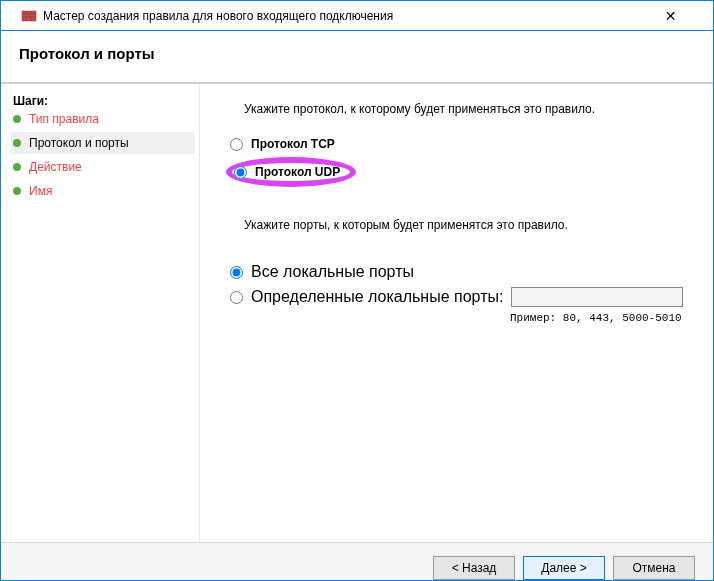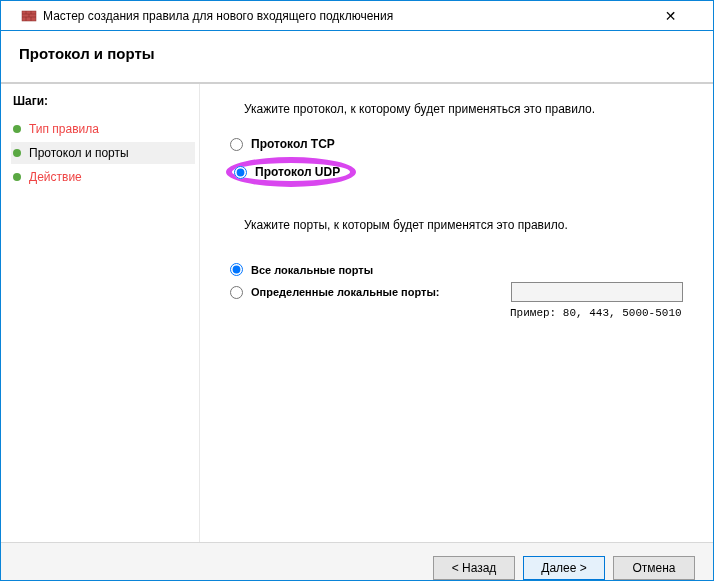--- a/index.html
+++ b/index.html
@@ -63,21 +63,20 @@
 
     .sidebar {
       width: 198px;
       padding: 10px 4px 10px 10px;
       background: #fff;
     }
     .sidebar-heading {
       font-size: 12px;
       font-weight: bold;
       color: #000;
-      margin-bottom: 10px;
       padding-left: 2px;
     }
     .step-item {
       display: flex;
       align-items: center;
       padding: 4px 4px 4px 2px;
       margin-bottom: 2px;
       font-size: 12px;
       cursor: pointer;
     }
@@ -133,22 +132,22 @@
     }
     .section-gap { height: 28px; }
 
     .ports-row {
       display: flex;
       align-items: center;
       margin-left: 2px;
       padding: 3px 0;
     }
     .ports-label {
-      font-size: 11px;
-      font-weight: bold;
+      font-size: 16px;
+      font-weight: normal;
       width: 260px;
     }
     .ports-input {
       width: 172px;
       height: 20px;
       border: 1px solid #888;
       background: #f4f4f4;
       font-size: 12px;
       padding: 0 4px;
     }
@@ -224,20 +223,24 @@
       <span class="step-label">Тип правила</span>
     </div>
     <div class="step-item current active">
       <span class="step-bullet"></span>
       <span class="step-label">Протокол и порты</span>
     </div>
     <div class="step-item link">
       <span class="step-bullet"></span>
       <span class="step-label">Действие</span>
     </div>
+    <div class="step-item link">
+      <span class="step-bullet"></span>
+      <span class="step-label">Имя</span>
+    </div>
   </div>
 
   <div class="main">
     <div class="prompt">Укажите протокол, к которому будет применяться это правило.</div>
 
     <div class="radio-row">
       <input type="radio" name="proto" class="radio-input" style="">
       <label class="radio-label">Протокол TCP</label>
     </div>
 

